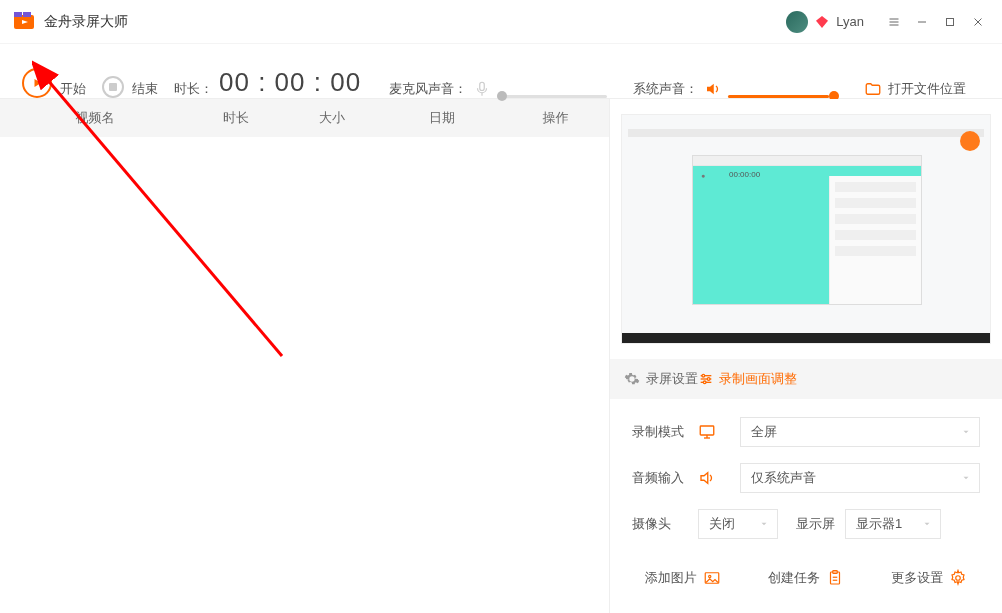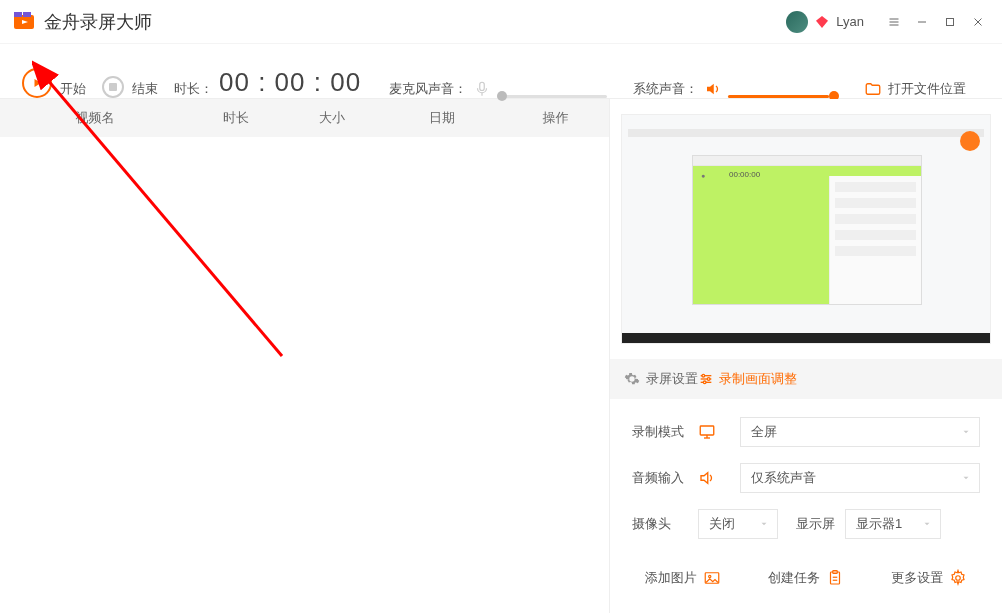--- a/index.html
+++ b/index.html
@@ -18,21 +18,21 @@
     height: 44px;
     display: flex;
     align-items: center;
     padding: 0 10px 0 12px;
     border-bottom: 1px solid #f4f4f4;
   }
   .app-logo {
     width: 24px; height: 24px; margin-right: 8px;
     display: inline-flex; align-items: center; justify-content: center;
   }
-  .app-title { font-size: 18px; color: #333; }
+  .app-title { font-size: 14px; color: #333; }
   .title-spacer { flex: 1; }
   .avatar {
     width: 22px; height: 22px; border-radius: 50%;
     background: linear-gradient(135deg,#2a6a5e,#4e8d80);
     margin-right: 6px;
   }
   .diamond-badge { width: 16px; height: 16px; margin-right: 6px; display:inline-flex;align-items:center;justify-content:center; }
   .username { color: #555; margin-right: 16px; }
   .winbtn {
     width: 28px; height: 28px;
@@ -105,21 +105,21 @@
     display:flex; align-items:center; justify-content:center;
   }
   .preview .mock {
     width: 370px; height: 230px; background: #f7f8f9; border: 1px solid #eee;
     position: relative; overflow: hidden;
   }
   .mock .taskbar { position:absolute; bottom:0; left:0; right:0; height:10px; background:#222; }
   .mock .topstrip { position:absolute; top:14px; left:6px; right:6px; height:8px; background:#e9e9e9; }
   .mock .win1 {
     position:absolute; top:40px; left:70px; width:230px; height:150px;
-    background:#bef264; border:1px solid #ddd;
+    background:#5eead4; border:1px solid #ddd;
   }
   .mock .win1 .hdrw{height:10px;background:#f0f0f0;border-bottom:1px solid #e8e8e8;}
   .mock .win1 .tline{position:absolute; top:16px; left:8px; font-size:7px; color:#777;}
   .mock .win1 .timerbox{position:absolute; top:14px; left:36px; font-size:8px; color:#555;}
   .mock .win1 .rpane{position:absolute; right:0; top:20px; bottom:0; width:92px; background:#fafafa; border-left:1px solid #eee;}
   .mock .win1 .rpane .row{height:10px; margin:6px 5px; background:#efefef;}
   .mock .orange-dot{position:absolute; top:16px; right:10px; width:20px;height:20px;border-radius:50%;background:#ff7a1a;}
 
   .settings-bar {
     height: 40px; background: #f5f5f5;

